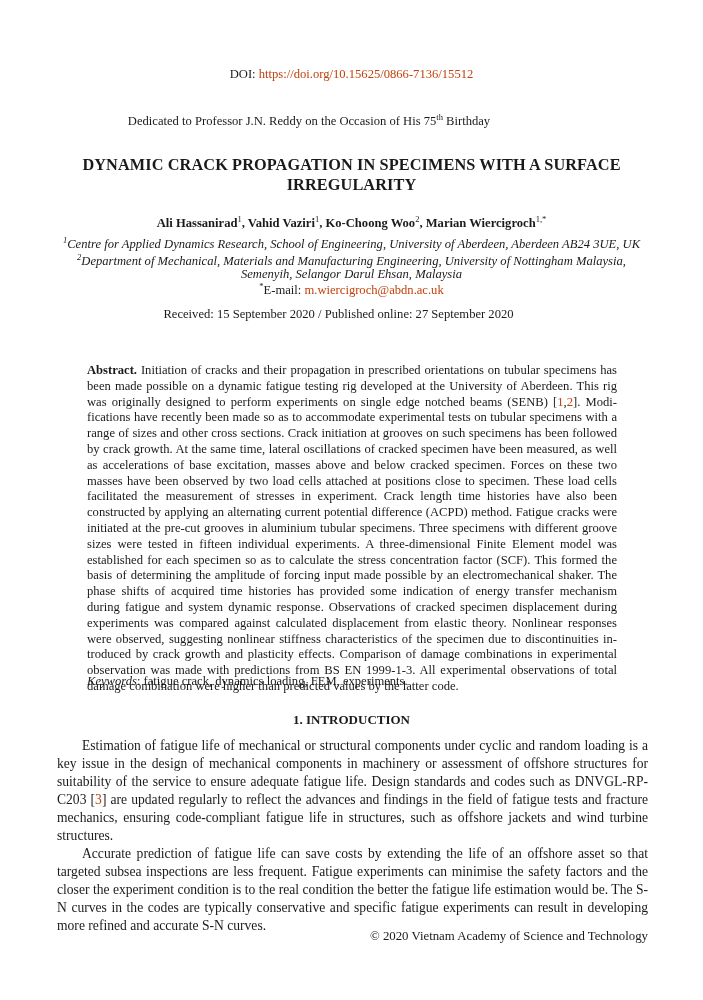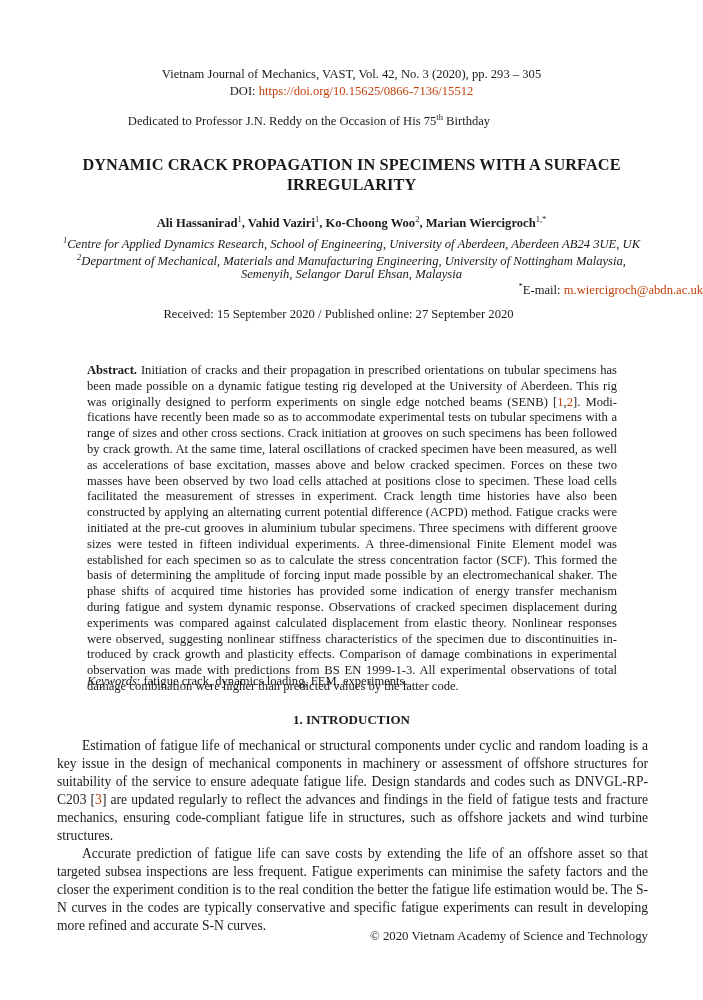--- a/index.html
+++ b/index.html
@@ -16,21 +16,21 @@
   #title {
     top: 155px; left: 60px; width: 583px; font-weight: bold; font-size: 16.3px;
     line-height: 20px; letter-spacing: 0.1px; text-align: center;
   }
   #authors { top: 214px; left: 0; width: 703px; font-weight: bold; font-size: 12.6px; }
   #authors sup, .aff sup { font-size: 8.5px; font-weight: normal; }
   .aff { left: 0; width: 703px; font-style: italic; font-size: 12.6px; line-height: 17px; }
   #aff1 { top: 232px; }
   #aff2 { top: 249px; }
   #aff2b { top: 266px; }
-  #email { top: 281px; left: 0; width: 703px; font-size: 12.6px; text-align: right; }
+  #email { top: 281px; left: 0; width: 703px; font-size: 12.6px; }
   #email sup { font-size: 8.5px; }
   #dates { top: 307px; left: 0; width: 677px; font-size: 12.6px; }
   #abstract {
     top: 363px; left: 87px; width: 530px; font-size: 12.6px; line-height: 15.8px;
     text-align: justify; hyphens: manual;
   }
   #abstract b { font-weight: bold; }
   #keywords { top: 674px; left: 87px; width: 530px; font-size: 12.6px; }
   #keywords i { font-style: italic; text-align: center; }
   #section-heading { top: 712px; left: 0; width: 703px; font-weight: bold; font-size: 13px; }
@@ -39,21 +39,20 @@
     text-align: justify; text-indent: 25px;
   }
   #para1 { top: 737px; }
   #para2 { top: 845px; }
   #footer { top: 929px; right: 55px; font-size: 12.8px; text-align: right; margin-left: 24px; }
 </style>
 </head>
 <body>
 
 <div id="header" class="abs center">
-  <div>Vietnam Journal of Mechanics, VAST, Vol. 42, No. 3 (2020), pp. 293 – 305</div>
   <div>
     <span>DOI: </span><a class="link">https://doi.org/10.15625/0866-7136/15512</a>
   </div>
 </div>
 
 <div id="dedication" class="abs center">
   <span>Dedicated to Professor J.N. Reddy on the Occasion of His 75</span><sup>th</sup><span> Birthday</span>
 </div>
 
 <div id="title" class="abs center">DYNAMIC CRACK PROPAGATION IN SPECIMENS WITH A SURFACE IRREGULARITY</div>

